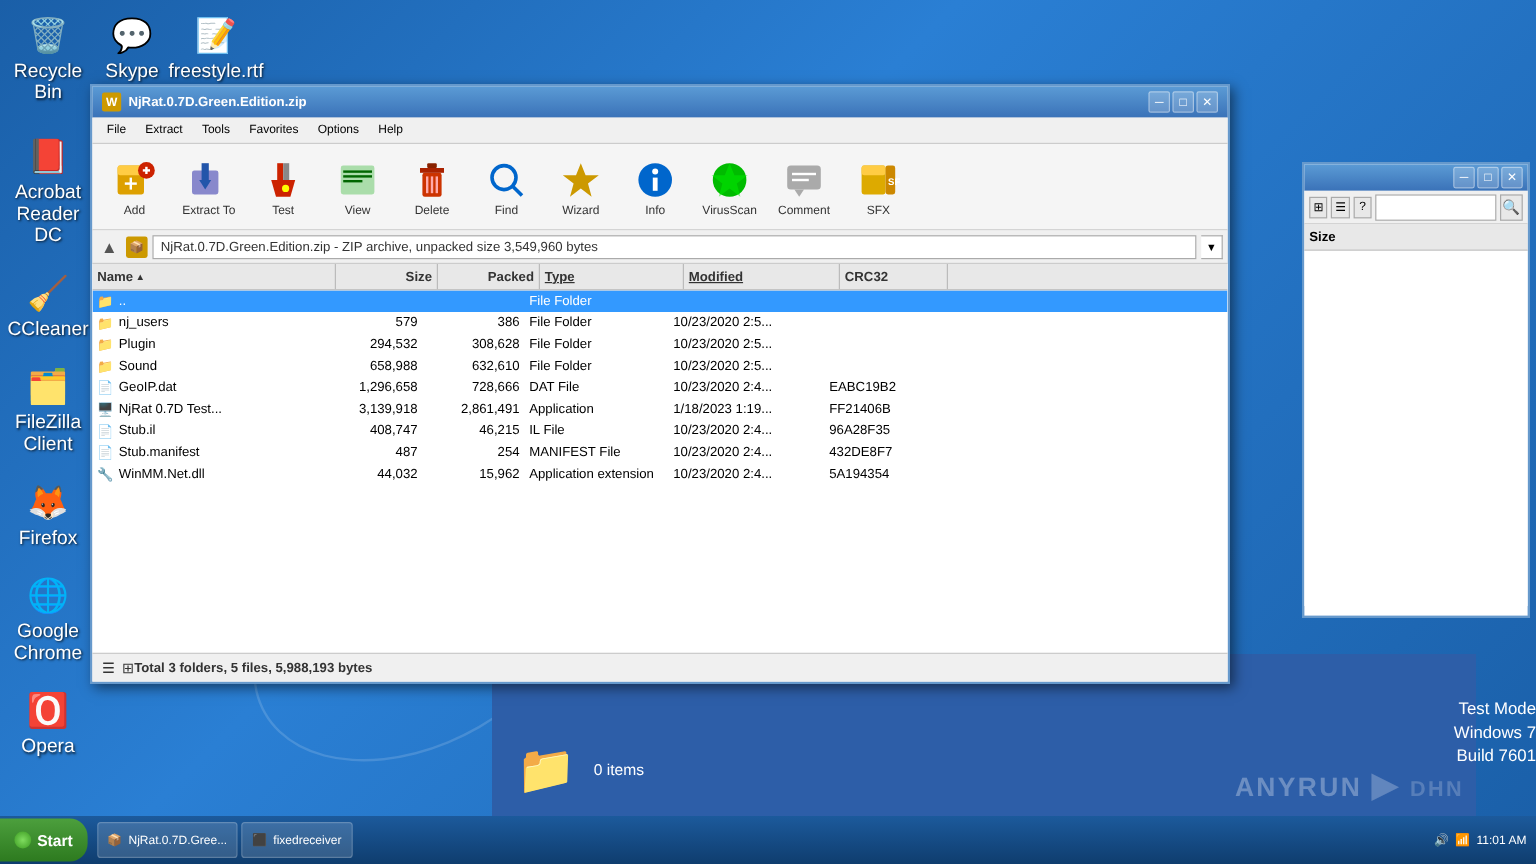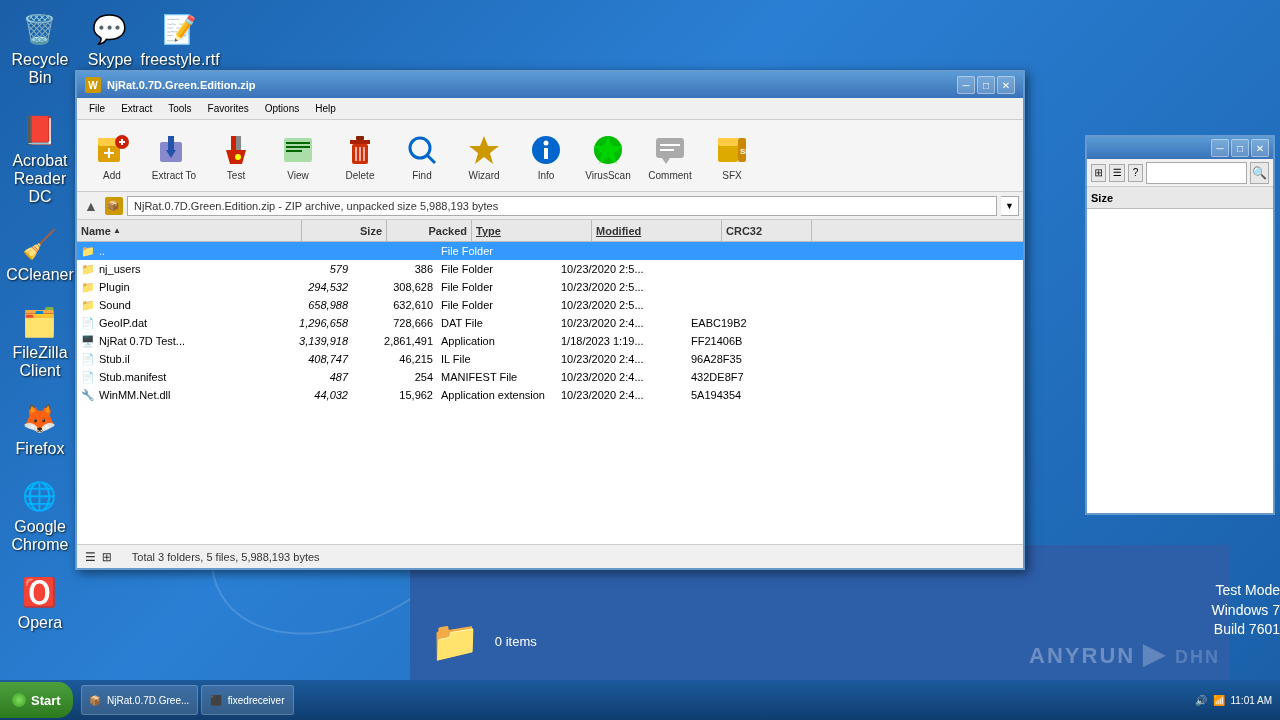--- a/index.html
+++ b/index.html
@@ -317,21 +317,21 @@
       font-size: 11px;
       font-weight: bold;
       color: #333;
       border-right: 1px solid #bbb;
       height: 100%;
       display: flex;
       align-items: center;
       cursor: pointer;
     }
 
-    .col-name { width: 225px; }
+    .col-name { width: 203px; }
     .col-size { width: 85px; justify-content: flex-end; }
     .col-packed { width: 85px; justify-content: flex-end; }
     .col-type { width: 120px; text-decoration: underline; }
     .col-modified { width: 130px; text-decoration: underline; }
     .col-crc { width: 90px; }
 
     .file-rows {
       overflow-y: auto;
     }
 
@@ -349,21 +349,21 @@
 
     .file-cell {
       padding: 0 4px;
       font-size: 11px;
       white-space: nowrap;
       overflow: hidden;
       text-overflow: ellipsis;
     }
 
     .file-cell.name { width: 190px; display: flex; align-items: center; gap: 4px; }
-    .file-cell.size { width: 85px; text-align: right; font-style: italic; }
+    .file-cell.size { width: 85px; text-align: right; }
     .file-cell.packed { width: 85px; text-align: right; }
     .file-cell.type { width: 120px; }
     .file-cell.modified { width: 130px; }
     .file-cell.crc { width: 90px; }
 
     .file-icon {
       width: 14px;
       height: 14px;
       display: inline-flex;
       align-items: center;
@@ -698,21 +698,21 @@
             </svg>
           </div>
           <div class="toolbar-label">SFX</div>
         </div>
       </div>
 
       <div class="address-bar">
         <div class="address-back">▲</div>
         <div style="width:18px;height:18px;background:#cc9900;border-radius:2px;display:flex;align-items:center;justify-content:center;font-size:10px;">📦</div>
         <div class="address-input">
-          <span>NjRat.0.7D.Green.Edition.zip - ZIP archive, unpacked size 5,988,193 bytes</span>
+          <span>NjRat.0.7D.Green.Edition.zip - ZIP archive, unpacked size 3,549,960 bytes</span>
         </div>
         <div class="address-dropdown">▼</div>
       </div>
 
       <div class="file-list-container">
         <div class="file-list-header">
           <div class="col-header col-name">
             <span>Name</span>
             <span class="sort-arrow">▲</span>
           </div>
@@ -834,21 +834,21 @@
     <div class="file-cell crc">5A194354</div>
   </div>
           </div>
       </div>
 
       <div class="statusbar">
         <div class="status-left">
           <span class="status-icon">☰</span>
           <span class="status-icon">⊞</span>
         </div>
-        <span style="margin-left:20px;">Total 3 folders, 5 files, 5,988,193 bytes</span>
+        <span style="font-weight:bold;">Total 3 folders, 5 files, 5,988,193 bytes</span>
       </div>
     </div>
   </div>
 
   <div class="secondary-window">
     <div class="secondary-titlebar">
       <div style="color:white;font-size:10px;"></div>
       <div class="secondary-controls">
         <div class="win-ctrl">─</div>
         <div class="win-ctrl">□</div>

